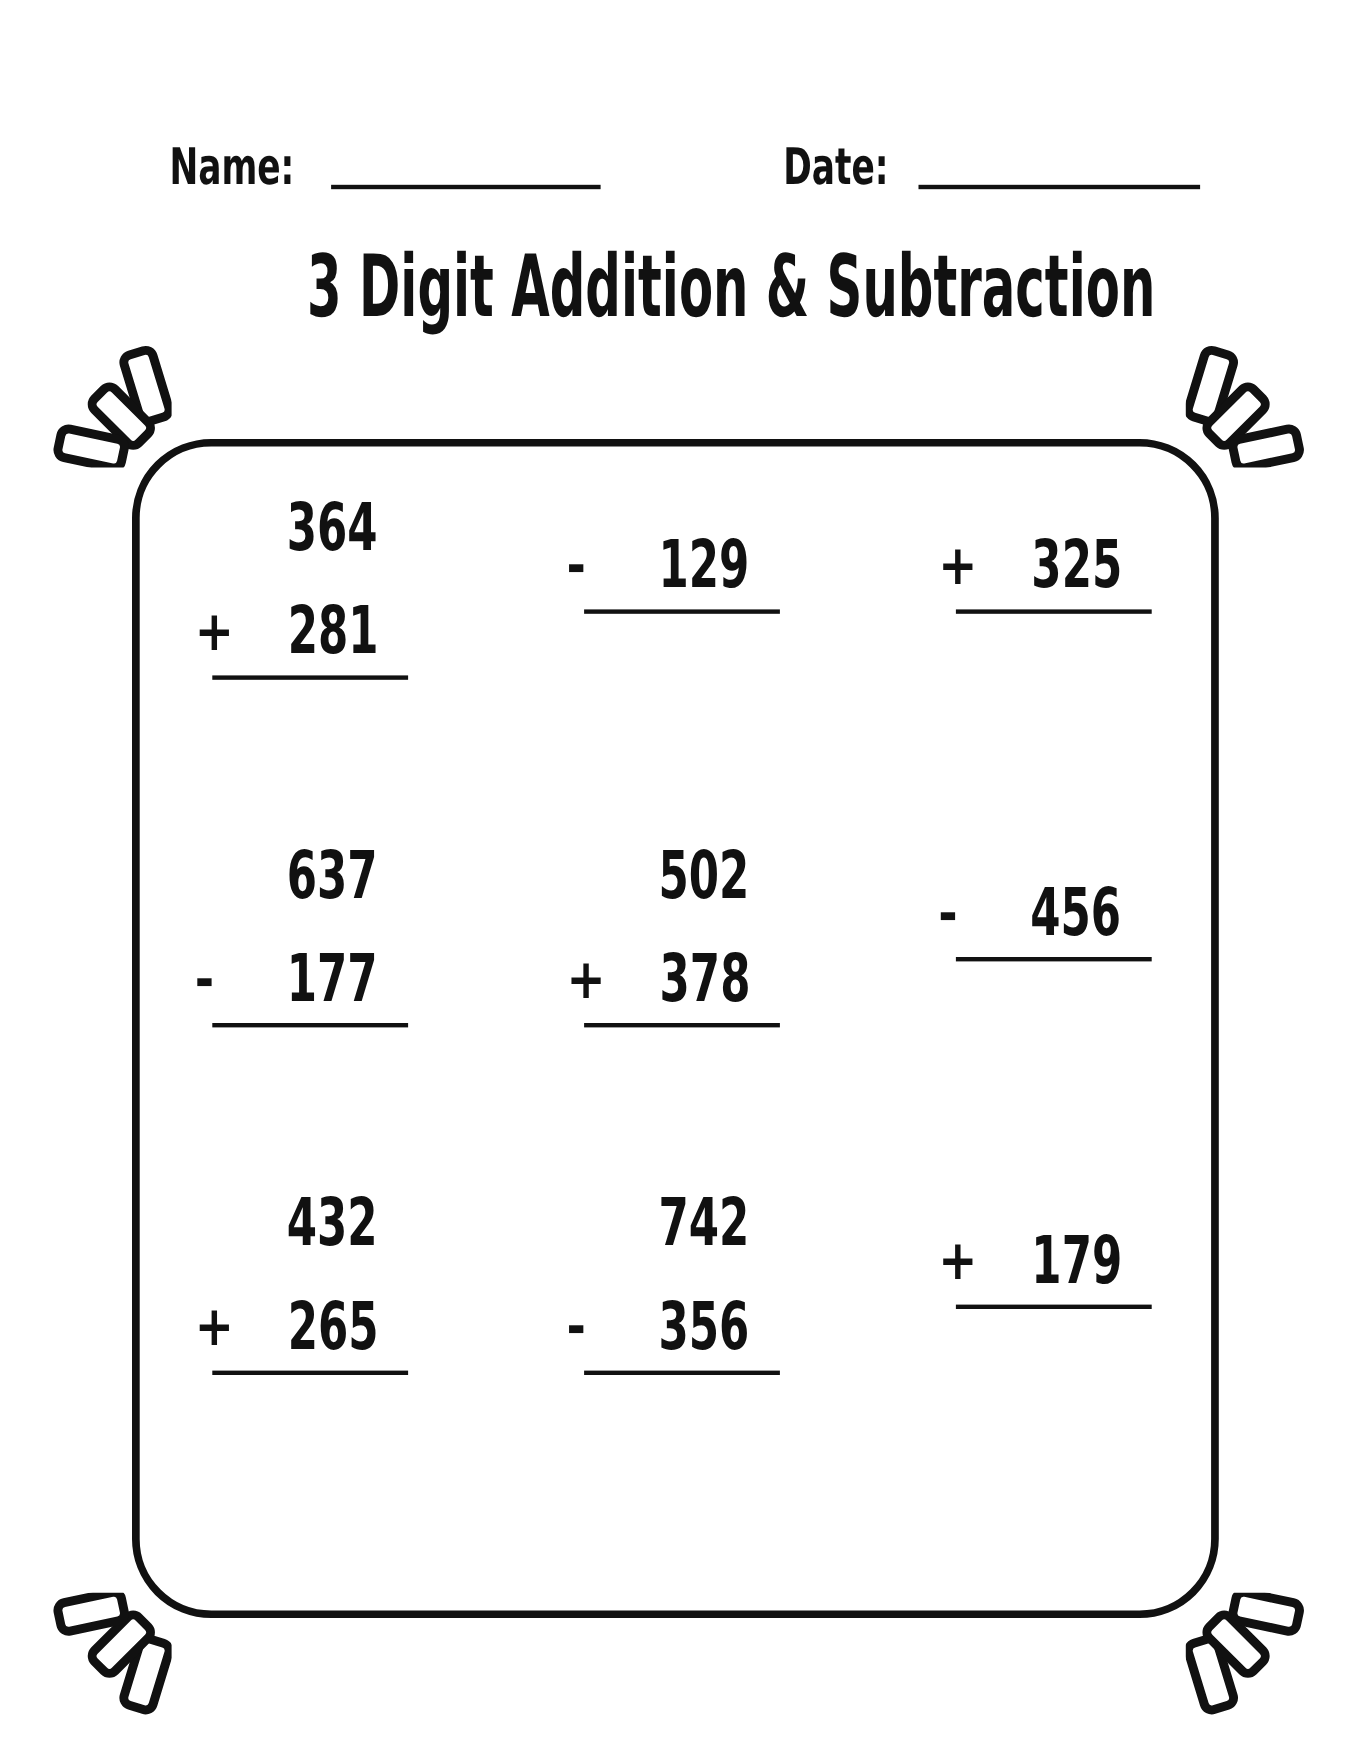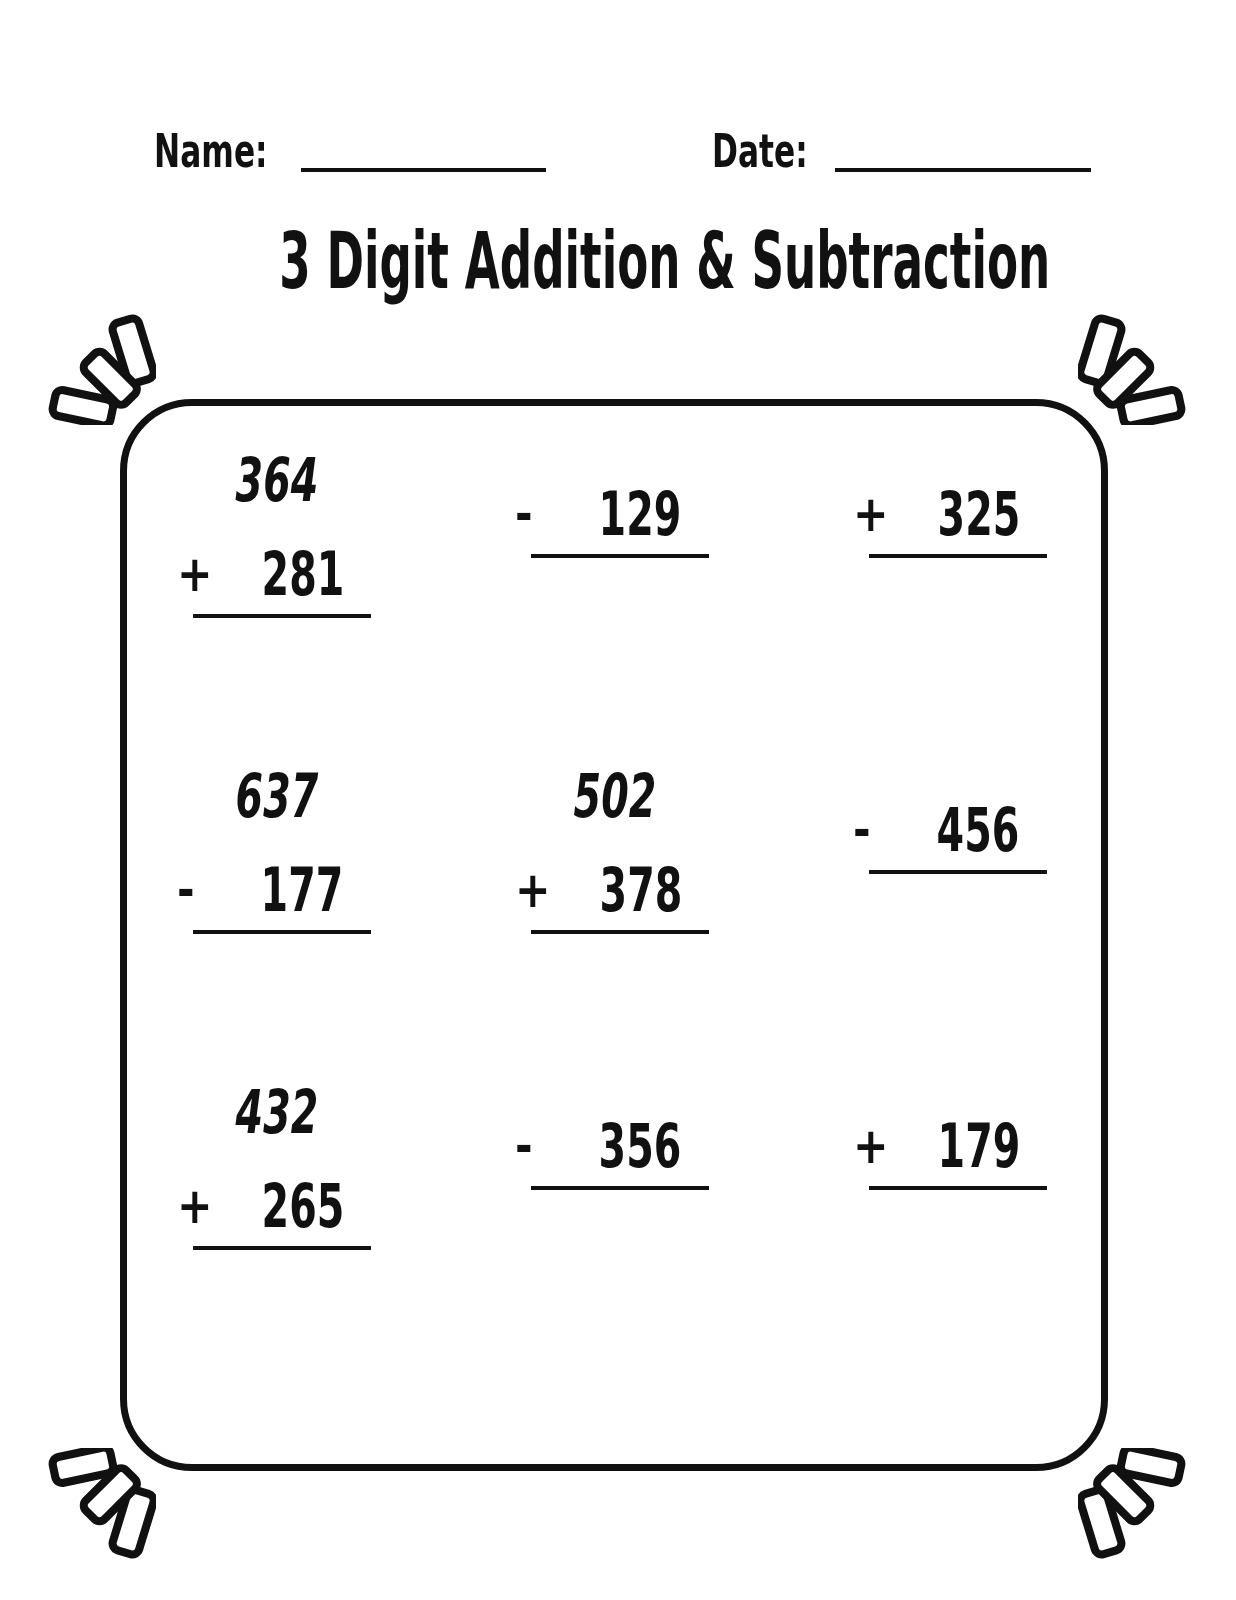--- a/index.html
+++ b/index.html
@@ -74,22 +74,22 @@
   .num {
     font-size: 60px;
     font-weight: bold;
     line-height: 1;
     display: inline-block;
     transform: scaleX(0.66);
     transform-origin: right center;
     white-space: nowrap;
   }
   .row-top {
+    text-align: right;
     padding-right: 28px;
-    font-style: italic;
   }
   .row-bottom {
     display: flex;
     justify-content: space-between;
     align-items: baseline;
     margin-top: 34px;
     padding-right: 28px;
     padding-bottom: 10px;
     border-bottom: 4px solid #111111;
   }
@@ -204,20 +204,21 @@
 
     <div class="problem">
       <div class="row-top"><span class="num">432</span></div>
       <div class="row-bottom">
         <span class="op">+</span>
         <span class="num">265</span>
       </div>
     </div>
 
     <div class="problem">
+      <div class="row-top"><span class="num">742</span></div>
       <div class="row-bottom">
         <span class="op">-</span>
         <span class="num">356</span>
       </div>
     </div>
 
     <div class="problem">
       <div class="row-bottom">
         <span class="op">+</span>
         <span class="num">179</span>

